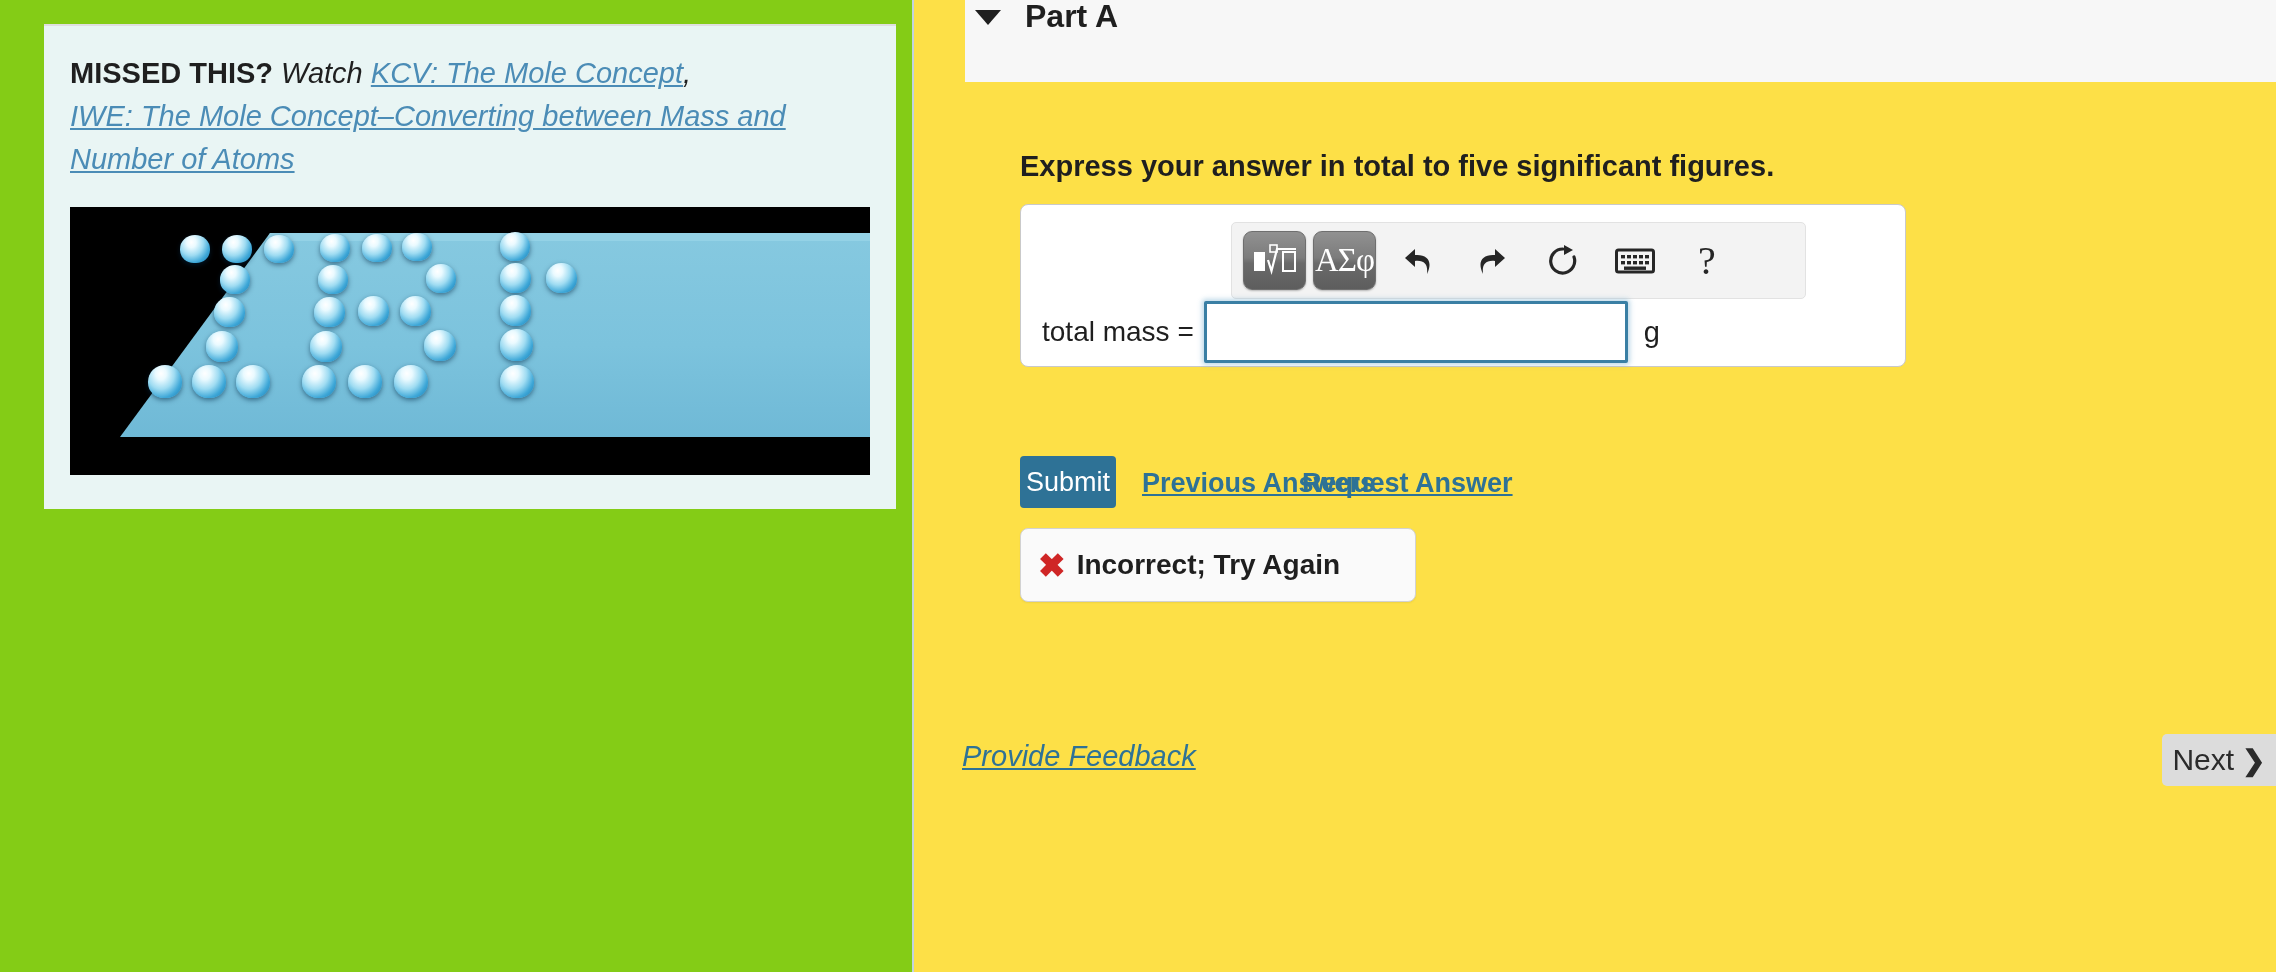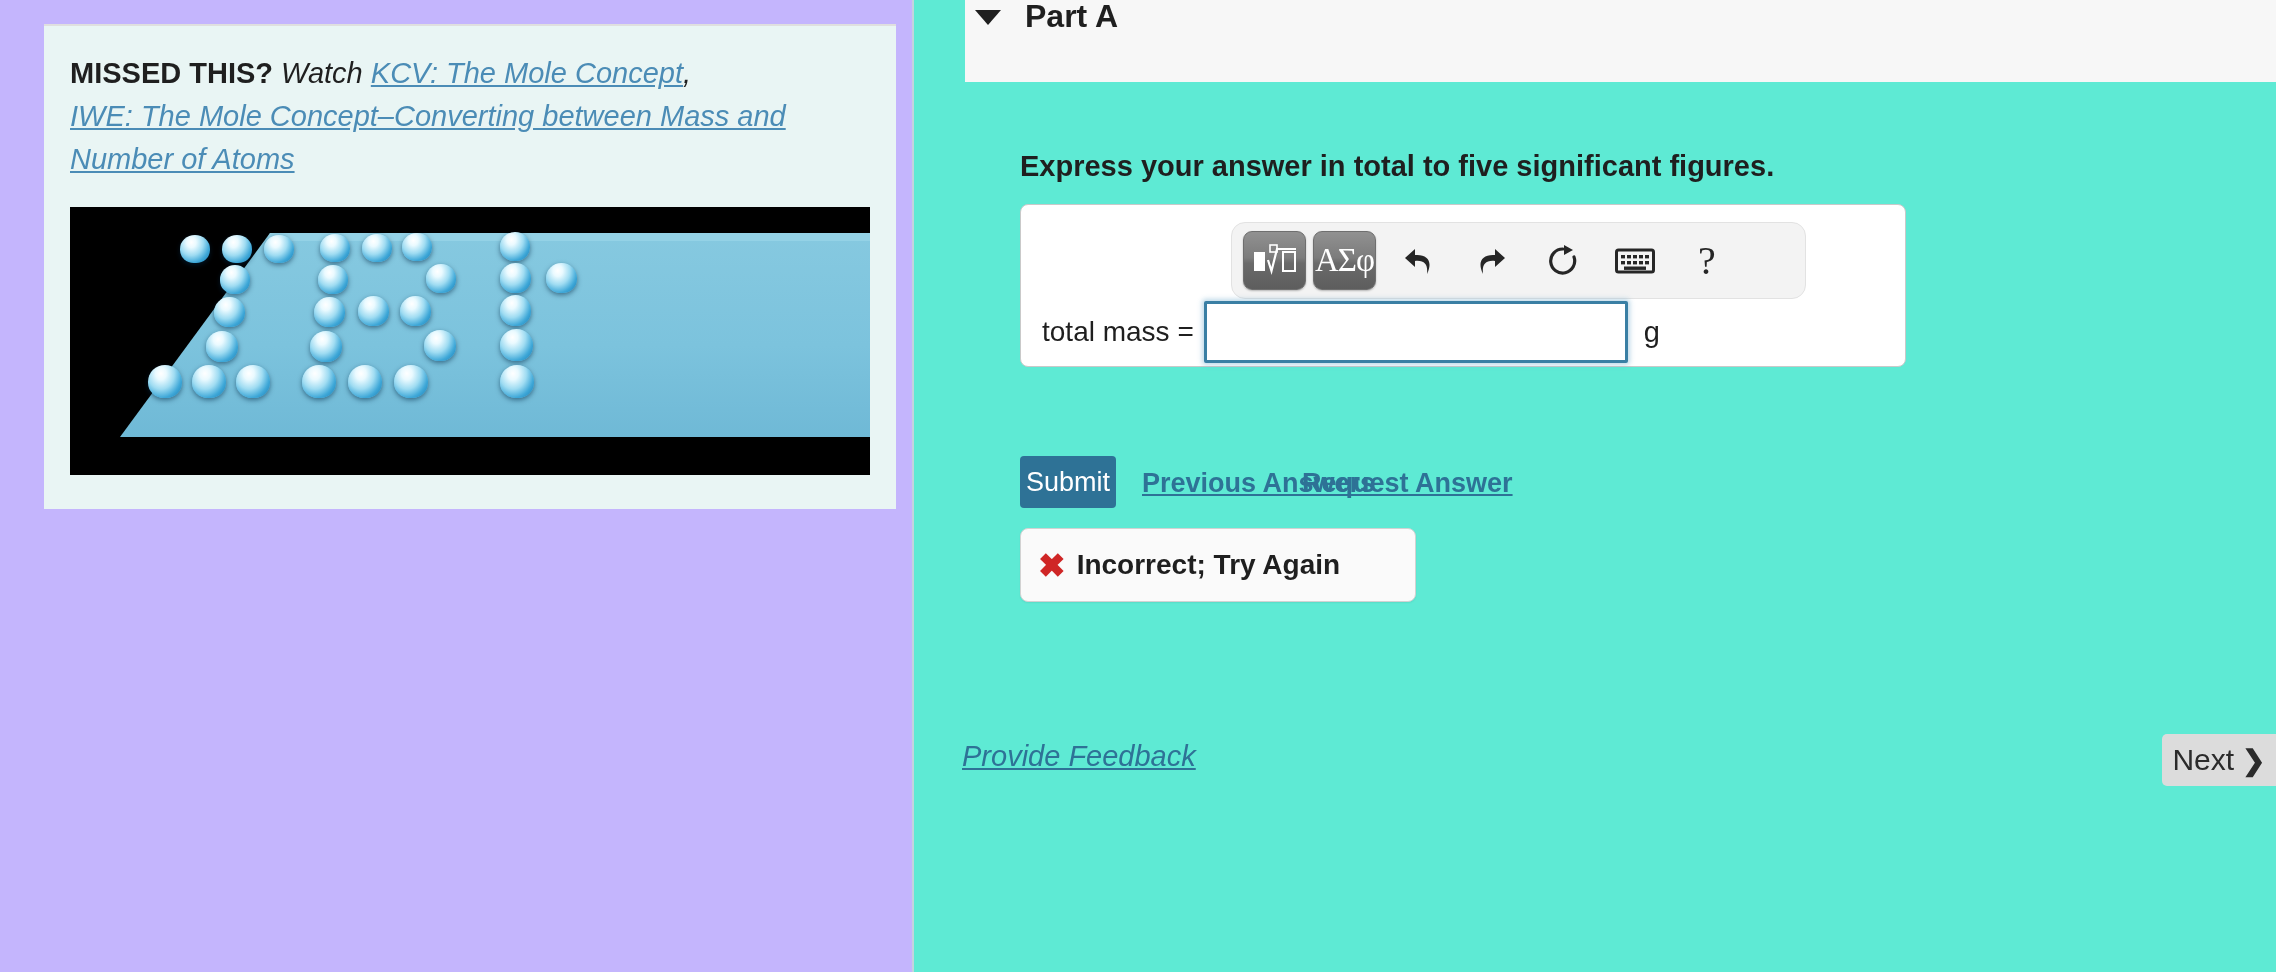--- a/index.html
+++ b/index.html
@@ -20,21 +20,21 @@
     height: 972px;
     background: #fff;
   }
 
   
   #left-col {
     position: absolute;
     left: 0; top: 0;
     width: 912px;
     height: 972px;
-    background: #c4b5fd;
+    background: #84cc16;
   }
 
   #hint-box {
     position: absolute;
     left: 44px;
     top: 24px;
     width: 852px;
     background: #e9f5f4;
     border-top: 2px solid #dfdfdf;
     padding: 26px 26px 34px 26px;
@@ -91,21 +91,21 @@
     left: 912px; top: 0;
     width: 2px; height: 972px;
     background: #c3d3de;
   }
 
   
   #right-col {
     position: absolute;
     left: 914px; top: 0;
     width: 1362px; height: 972px;
-    background: #5eead4;
+    background: #fde047;
   }
 
   #part-header {
     position: absolute;
     left: 51px; top: 0;
     width: 1311px; height: 82px;
     background: #f7f7f7;
     display: flex;
     align-items: flex-start;
     padding-top: 0px;
@@ -150,21 +150,21 @@
     border-radius: 8px;
     background: #fff;
   }
 
   #math-toolbar {
     position: absolute;
     left: 210px; top: 17px;
     width: 575px; height: 77px;
     background: #f3f3f3;
     border: 1px solid #e2e2e2;
-    border-radius: 14px;
+    border-radius: 5px;
     display: flex;
     align-items: center;
     padding-left: 11px;
   }
   .tool-btn {
     width: 63px; height: 59px;
     border-radius: 9px;
     background: linear-gradient(to bottom, #919191 0%, #7c7c7c 45%, #6a6a6a 55%, #5d5d5d 100%);
     border: 1px solid #6f6f6f;
     margin-right: 7px;

